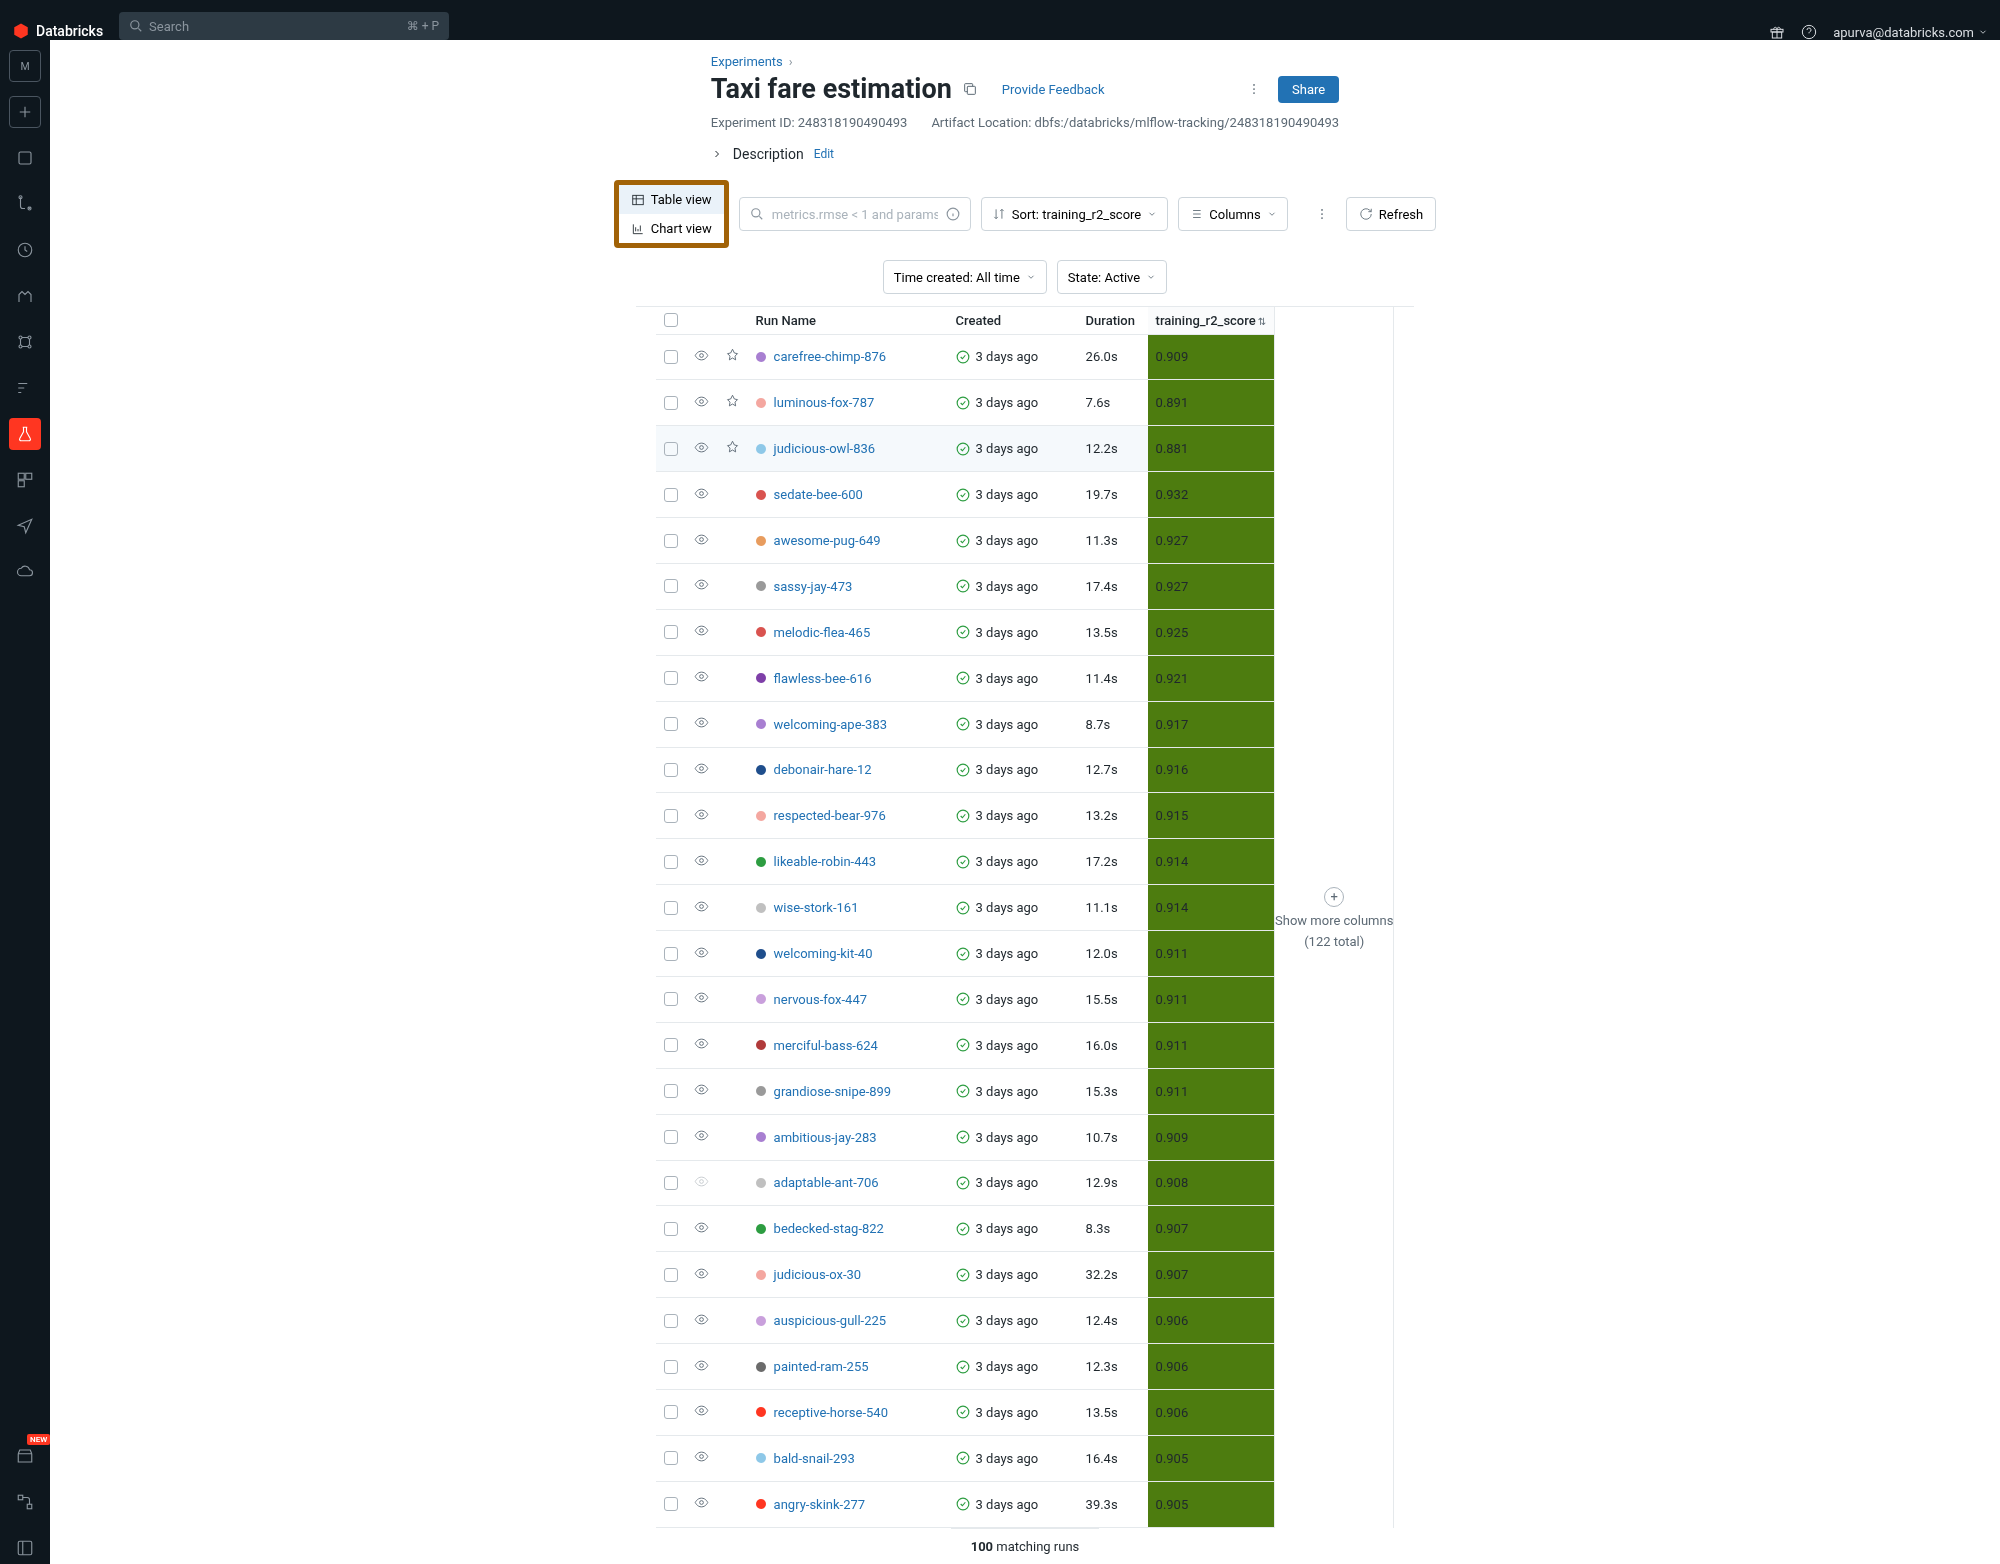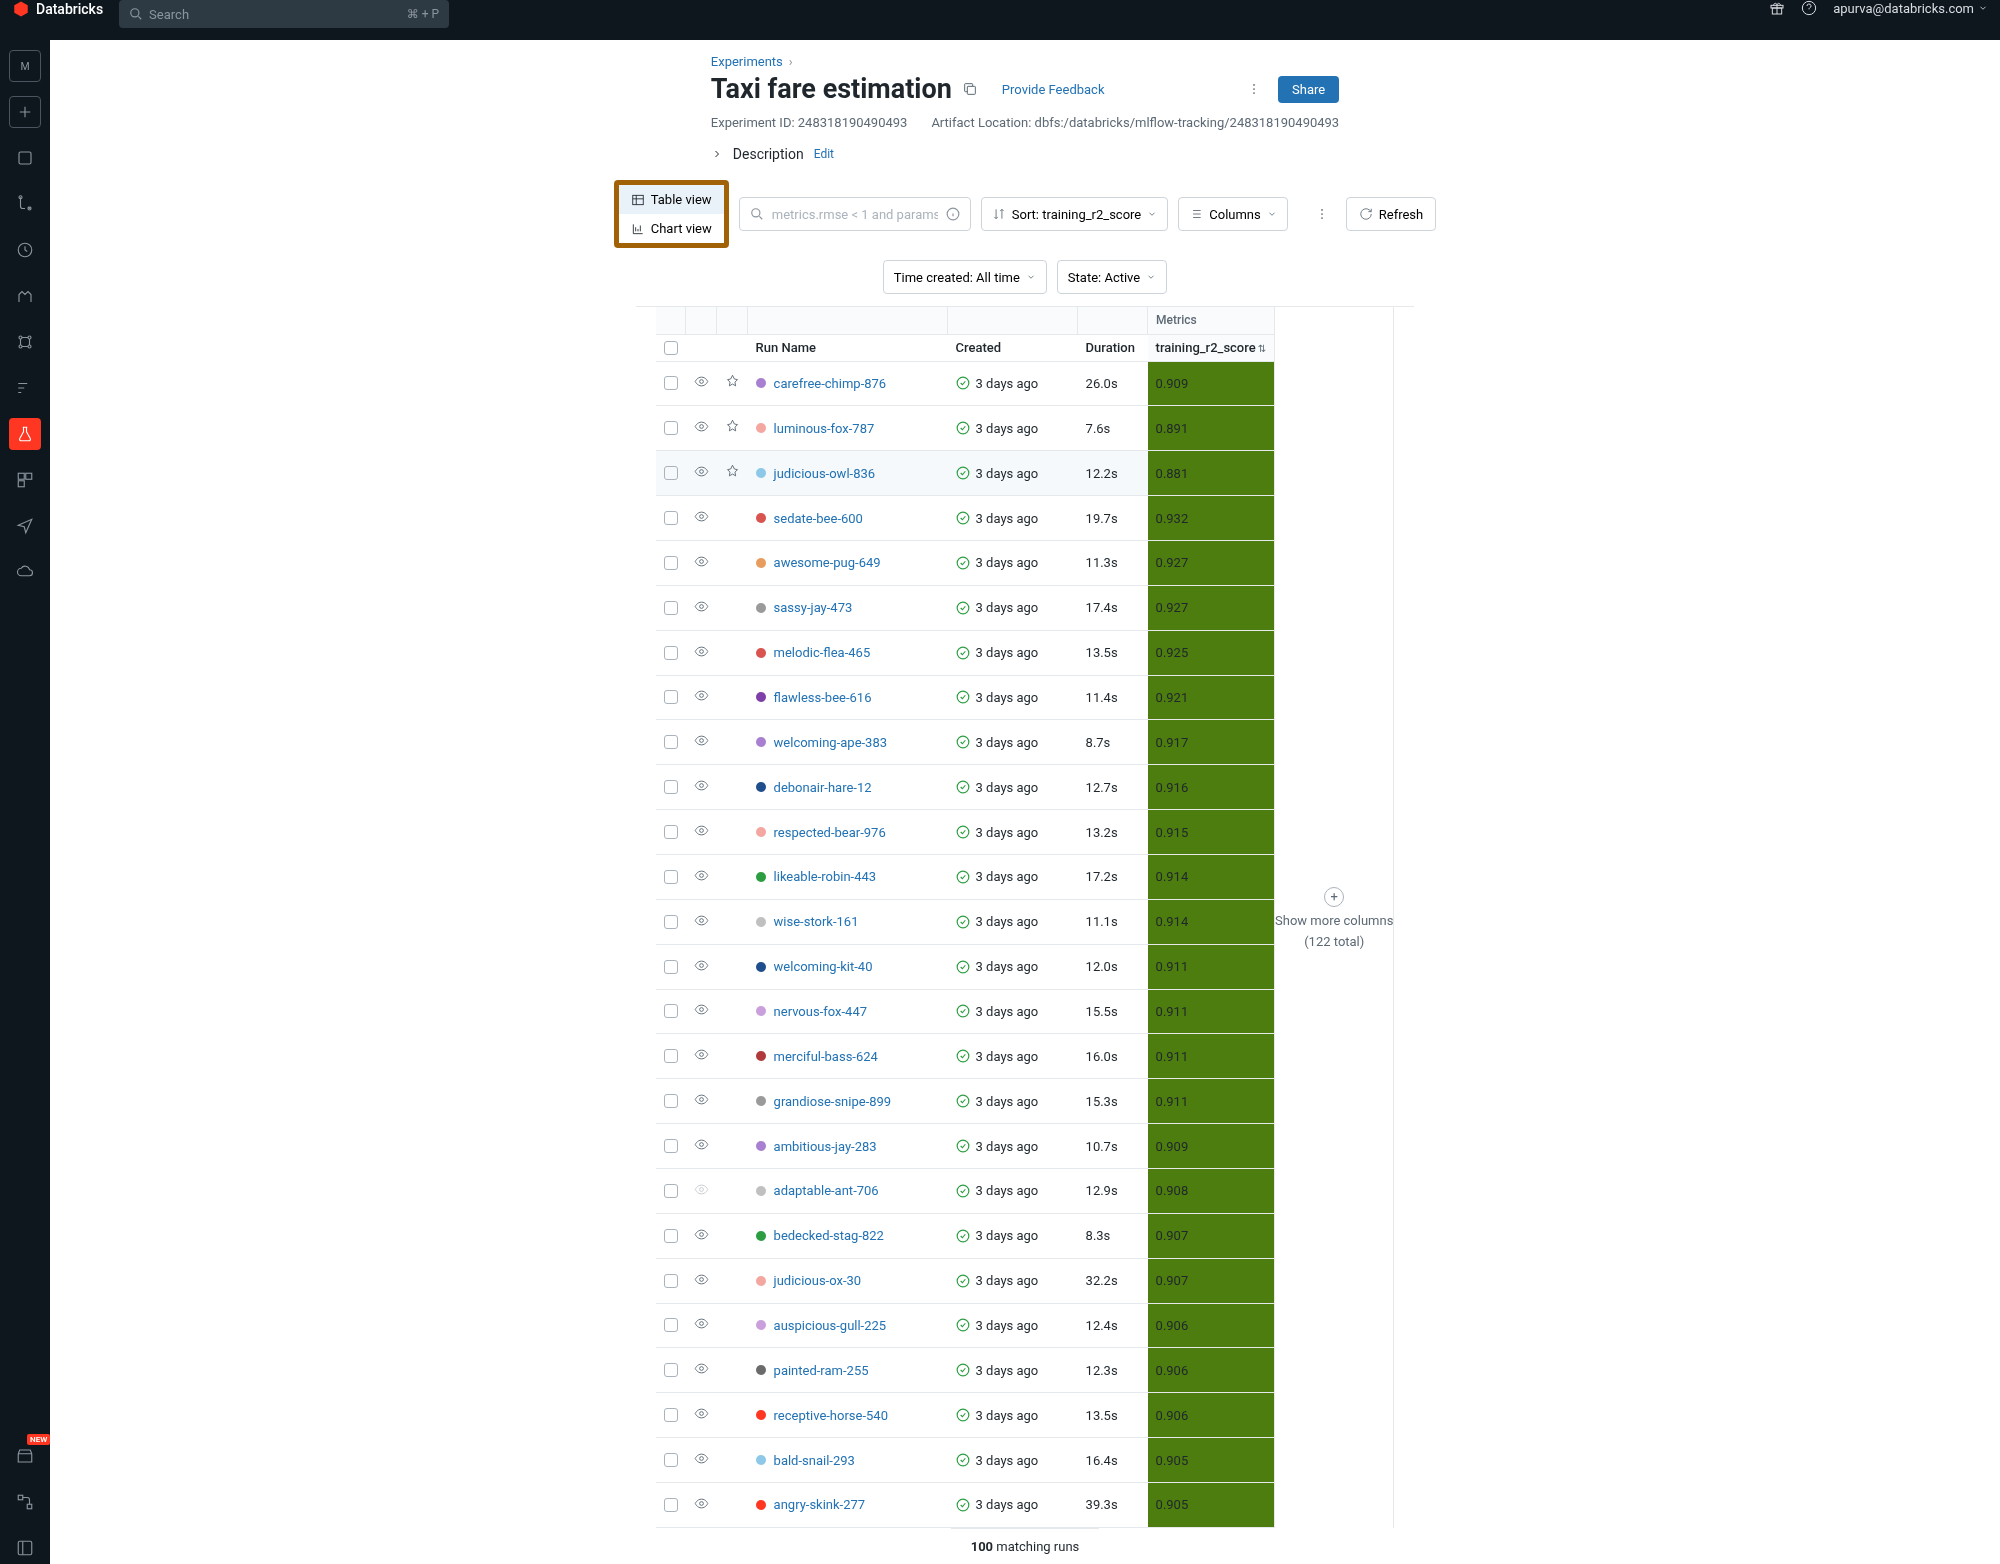--- a/index.html
+++ b/index.html
@@ -1,19 +1,19 @@
 <!DOCTYPE html>
 <html><head>
 <meta charset="utf-8">
 <style>
 * { margin: 0; padding: 0; box-sizing: border-box; font-family: -apple-system, BlinkMacSystemFont, "Segoe UI", Roboto, sans-serif; }
 body { background: #fff; color: #1f272d; font-size: 13px; overflow: hidden; }
 
 
-.topbar { height: 40px; background: #0e171e; display: flex; align-items: flex-start; padding: 0 12px; color: #d9dde1; }
+.topbar { height: 40px; background: #0e171e; display: flex; align-items: flex-end; padding: 0 12px; color: #d9dde1; }
 .logo-box { display: flex; align-items: center; gap: 6px; margin-right: 16px; }
 .logo-icon { width: 18px; height: 18px; fill: #ff3621; }
 .logo-text { font-size: 14px; font-weight: 500; color: #fff; }
 .search-box { flex: 0 0 330px; height: 28px; background: #2d3a44; border-radius: 4px; display: flex; align-items: center; padding: 0 10px; gap: 6px; }
 .search-box input { background: none; border: none; outline: none; color: #b8c1c8; font-size: 13px; flex: 1; }
 .search-box input::placeholder { color: #8b959e; }
 .search-shortcut { color: #8b959e; font-size: 12px; }
 .topbar-spacer { flex: 1; }
 .topbar-right { display: flex; align-items: center; gap: 16px; color: #d9dde1; }
 .topbar-icon { width: 16px; height: 16px; stroke: #d9dde1; fill: none; stroke-width: 1.5; cursor: pointer; }
@@ -335,29 +335,20 @@
         <span>State: Active</span>
         <svg width="10" height="10" viewBox="0 0 24 24" fill="none" stroke="#5d6a75" stroke-width="2">
             <path d="m6 9 6 6 6-6"></path>
           </svg>
       </button>
     </div>
 
     <div class="table-wrap">
       <table class="runs-table">
         <thead>
-          <tr class="group-header">
-            <th class="col-check"></th>
-              <th class="col-vis"></th>
-              <th class="col-pin"></th>
-            <th class="col-name"></th>
-              <th class="col-created"></th>
-              <th class="col-duration"></th>
-            <th class="col-metric">Metrics</th>
-          </tr>
           <tr>
             <th class="col-check">
                 <div class="checkbox"></div>
               </th>
             <th class="col-vis"></th>
               <th class="col-pin"></th>
             <th class="col-name">Run Name</th>
             <th class="col-created">Created</th>
             <th class="col-duration">Duration</th>
             <th class="col-metric"><span>training_r2_score</span><span class="sort-ind">⇅</span></th>

